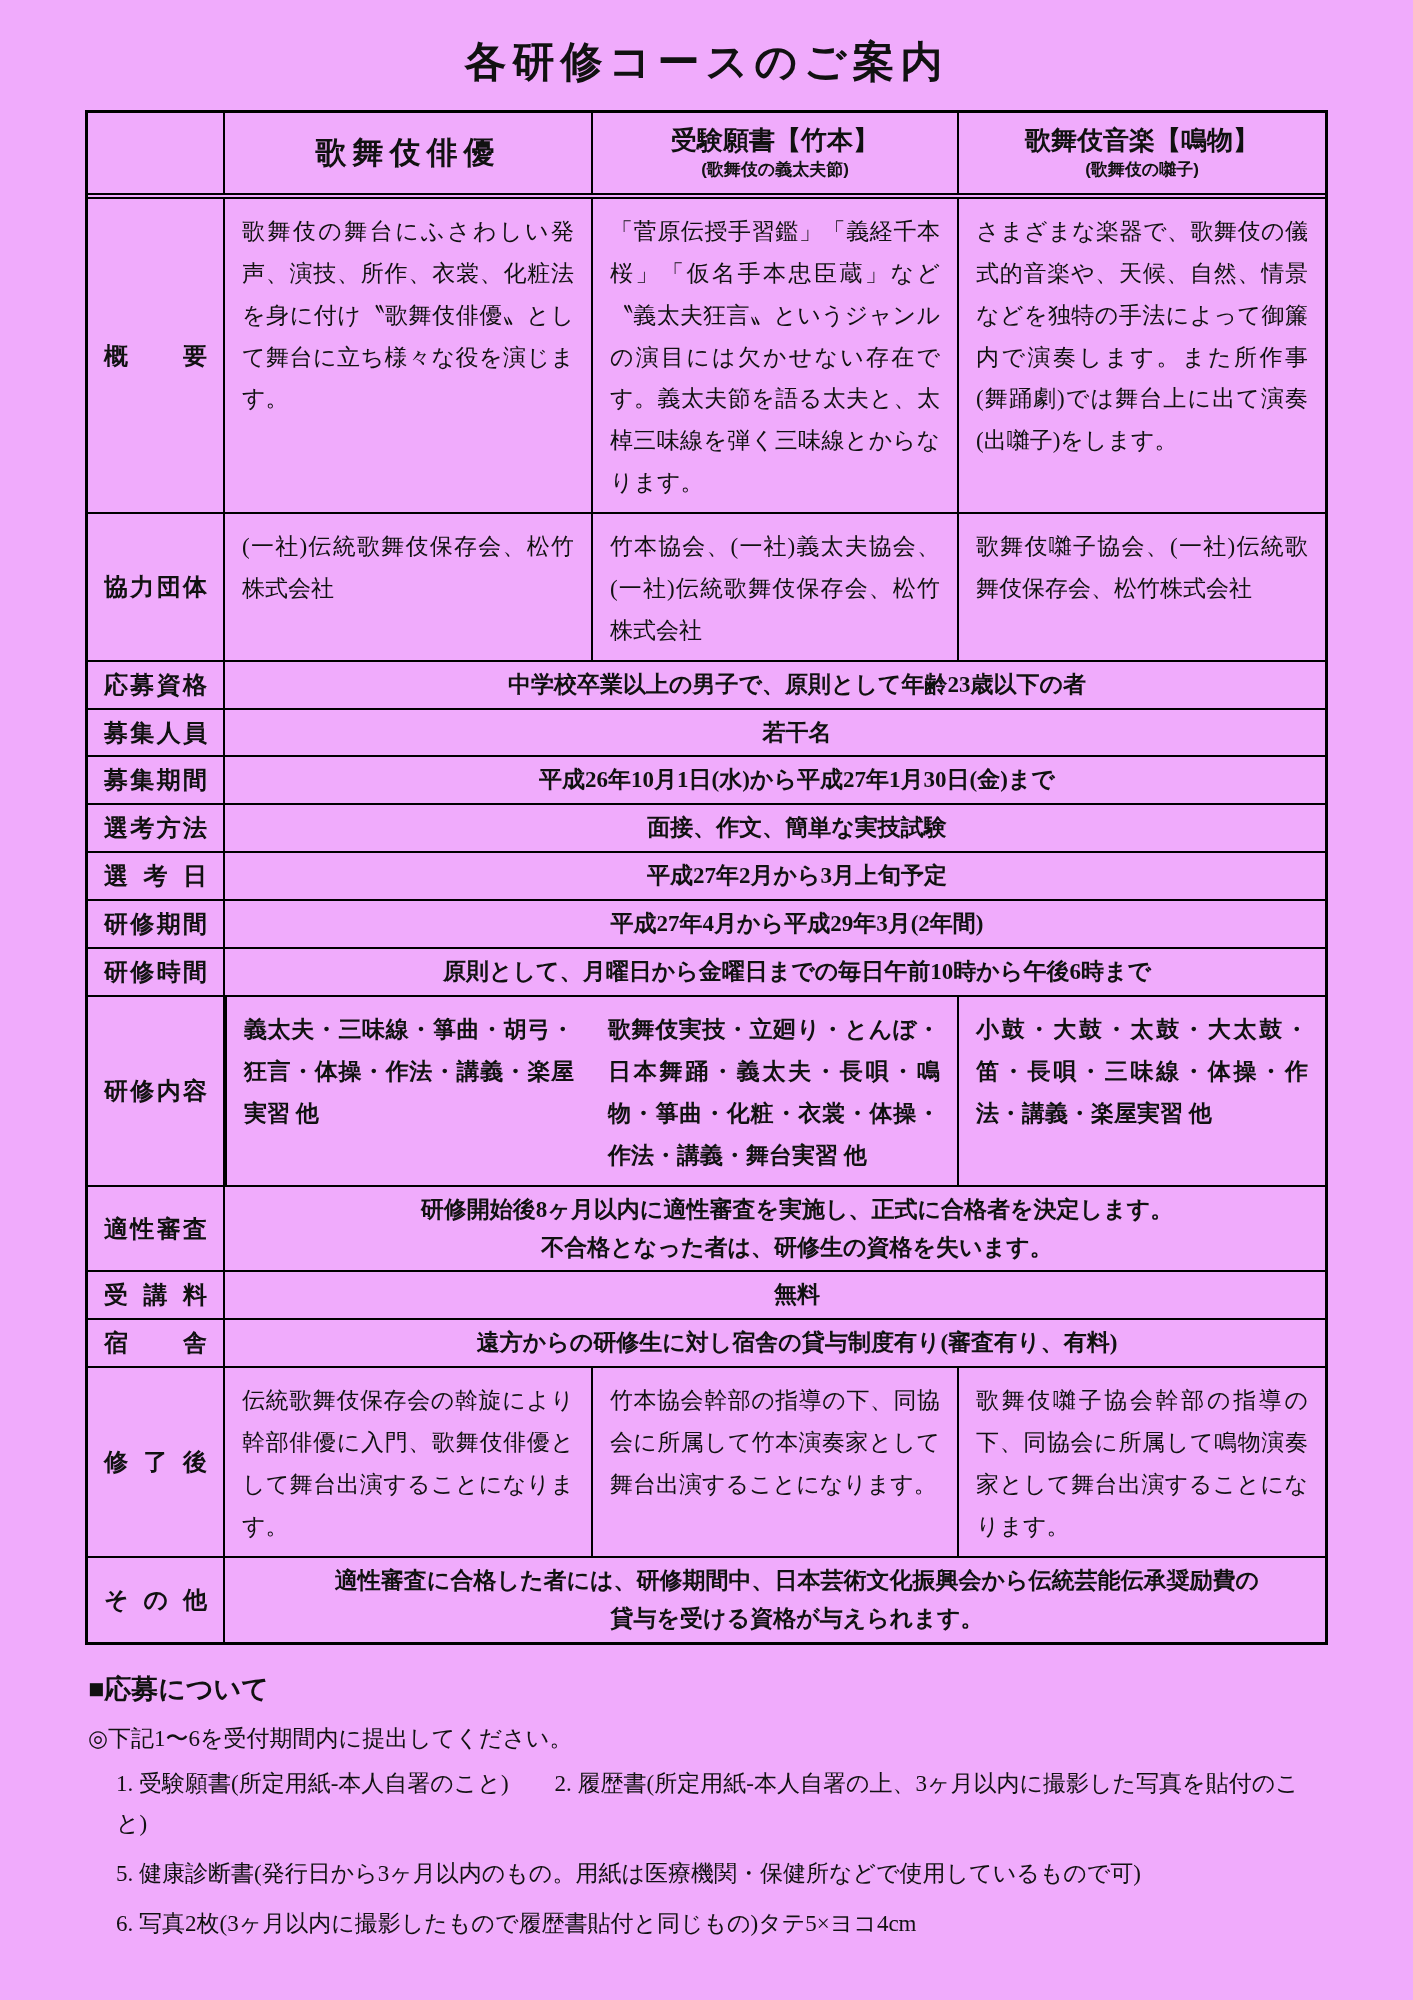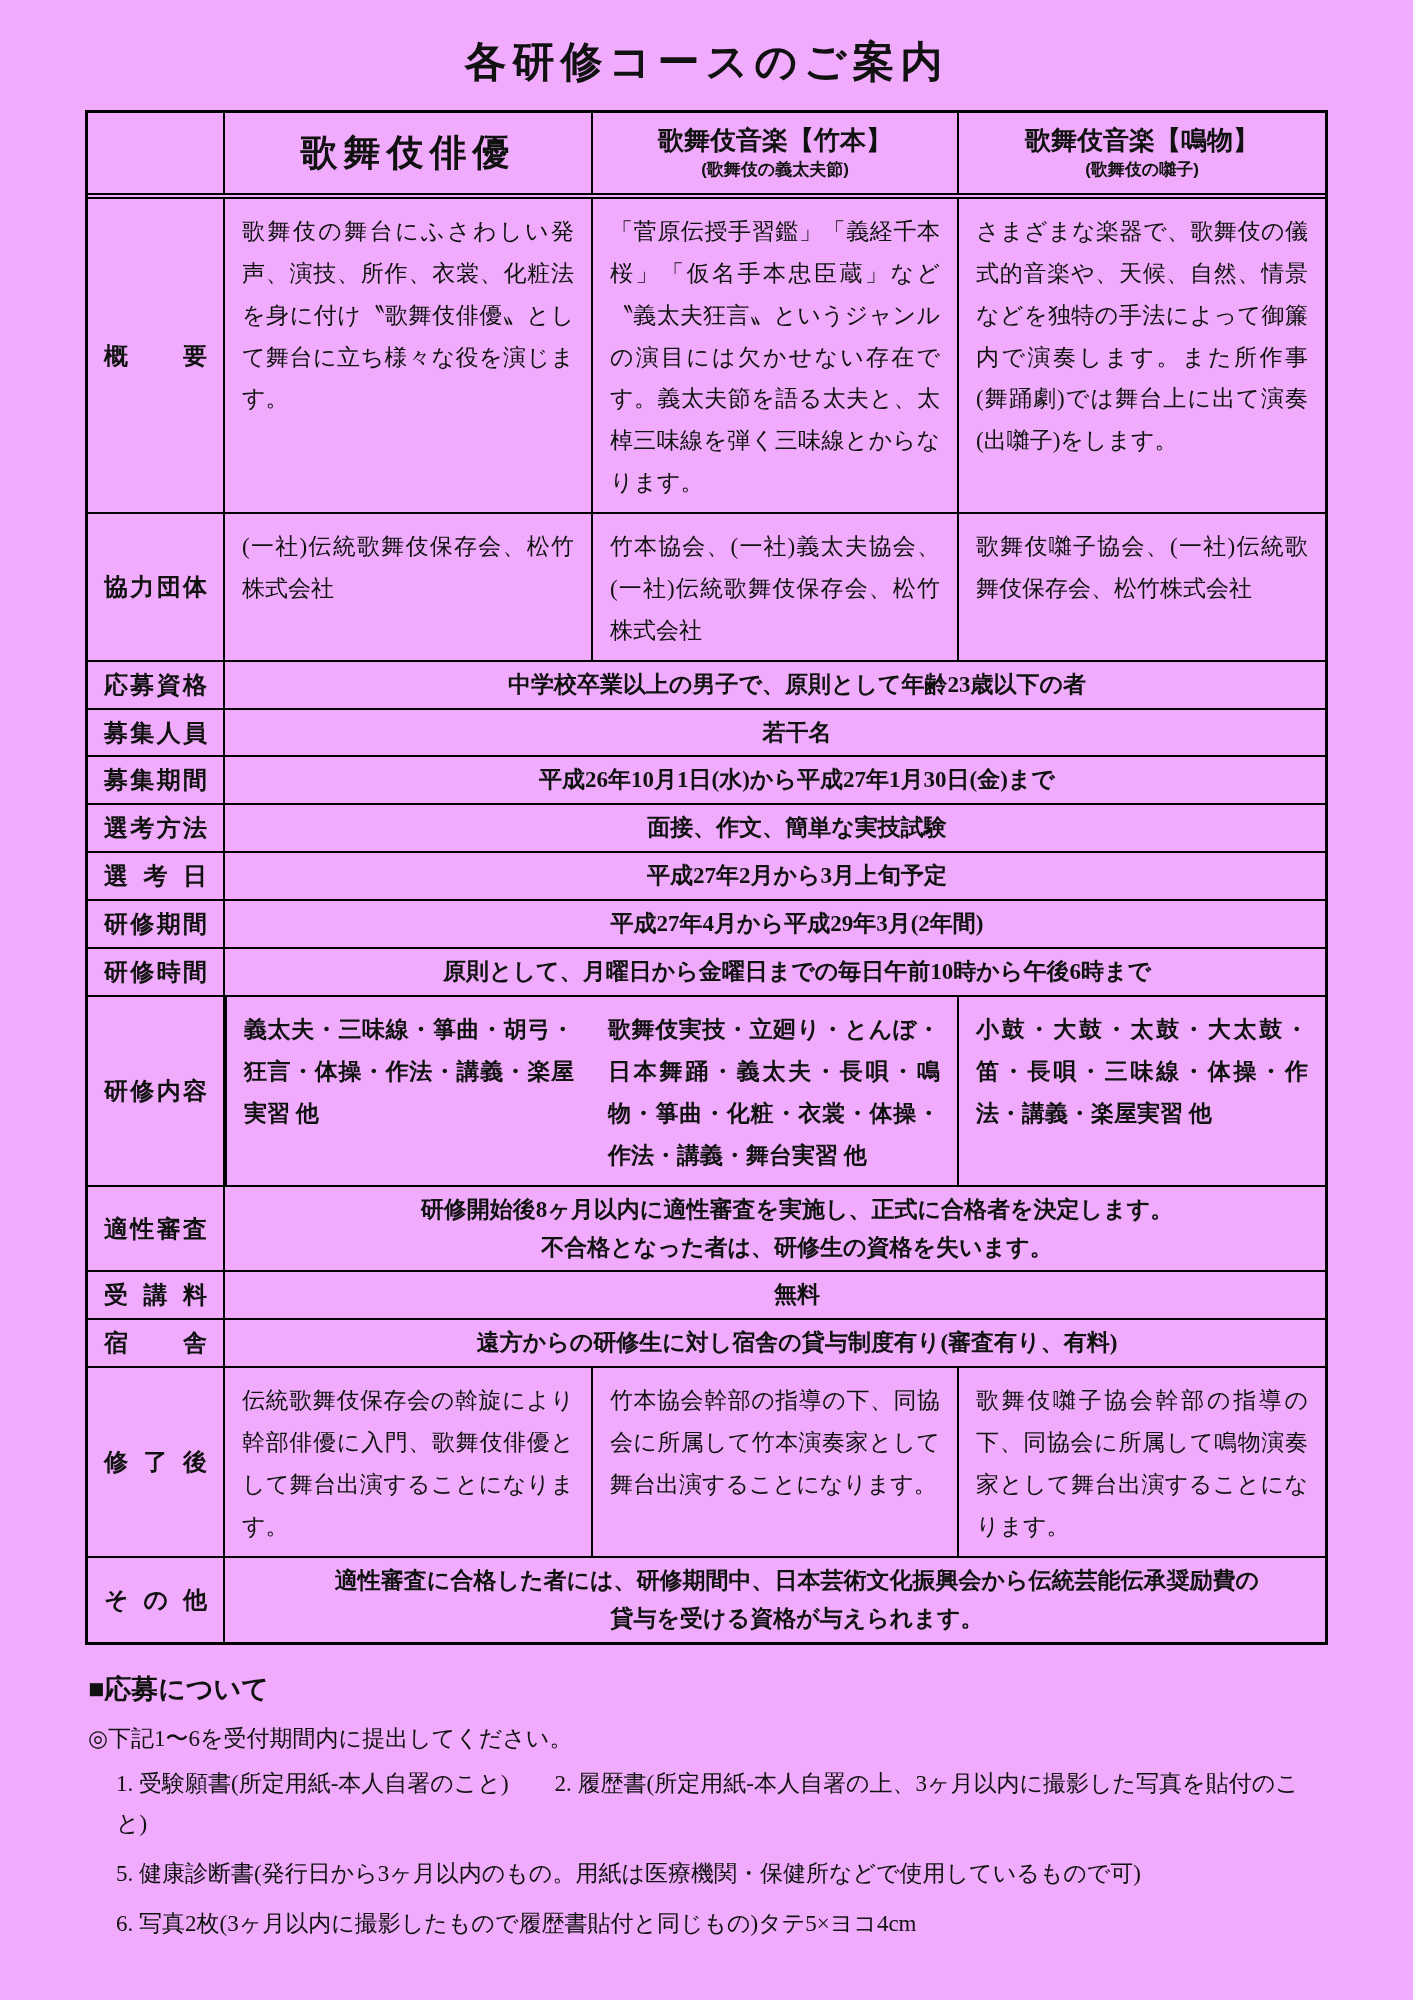--- a/index.html
+++ b/index.html
@@ -32,21 +32,21 @@
     text-justify:inter-character;
   }
   .content-cell{border-left:2px solid #000;}
   .content-cell.first{border-left:none;}
   .head-cell{
     display:flex;flex-direction:column;justify-content:center;align-items:center;
     font-family:"Liberation Sans","DejaVu Sans",sans-serif;font-weight:bold;
     padding:8px 4px;min-height:80px;
   }
   .col-title{font-size:26px;line-height:1.2;}
-  .col-title.big{font-size:37px;letter-spacing:6px;}
+  .col-title.big{font-size:31px;letter-spacing:6px;}
   .col-sub{font-size:17px;margin-top:2px;}
   .prose-cell{
     font-size:23px;line-height:1.82;padding:12px 17px 8px;text-align:justify;
   }
   .prose-cell.bold{font-weight:600;}
   .span-cell{
     display:flex;flex-direction:column;justify-content:center;align-items:center;
     text-align:center;font-size:23px;font-weight:600;padding:4px 10px;line-height:1.65;
   }
   .r-header{min-height:80px;}
@@ -74,21 +74,21 @@
   <h1 class="page-title">各研修コースのご案内</h1>
 
   <div class="course-table">
 
     <div class="tr header-row r-header">
       <div class="cell label-cell"></div>
       <div class="cell content-cell first head-cell">
         <div class="col-title big">歌舞伎俳優</div>
       </div>
       <div class="cell content-cell head-cell">
-        <div class="col-title">歌舞伎音楽【竹本】</div>
+        <div class="col-title">受験願書【竹本】</div>
         <div class="col-sub">(歌舞伎の義太夫節)</div>
       </div>
       <div class="cell content-cell head-cell">
         <div class="col-title">歌舞伎音楽【鳴物】</div>
         <div class="col-sub">(歌舞伎の囃子)</div>
       </div>
     </div>
 
     <div class="tr r-gaiyou">
       <div class="cell label-cell">

